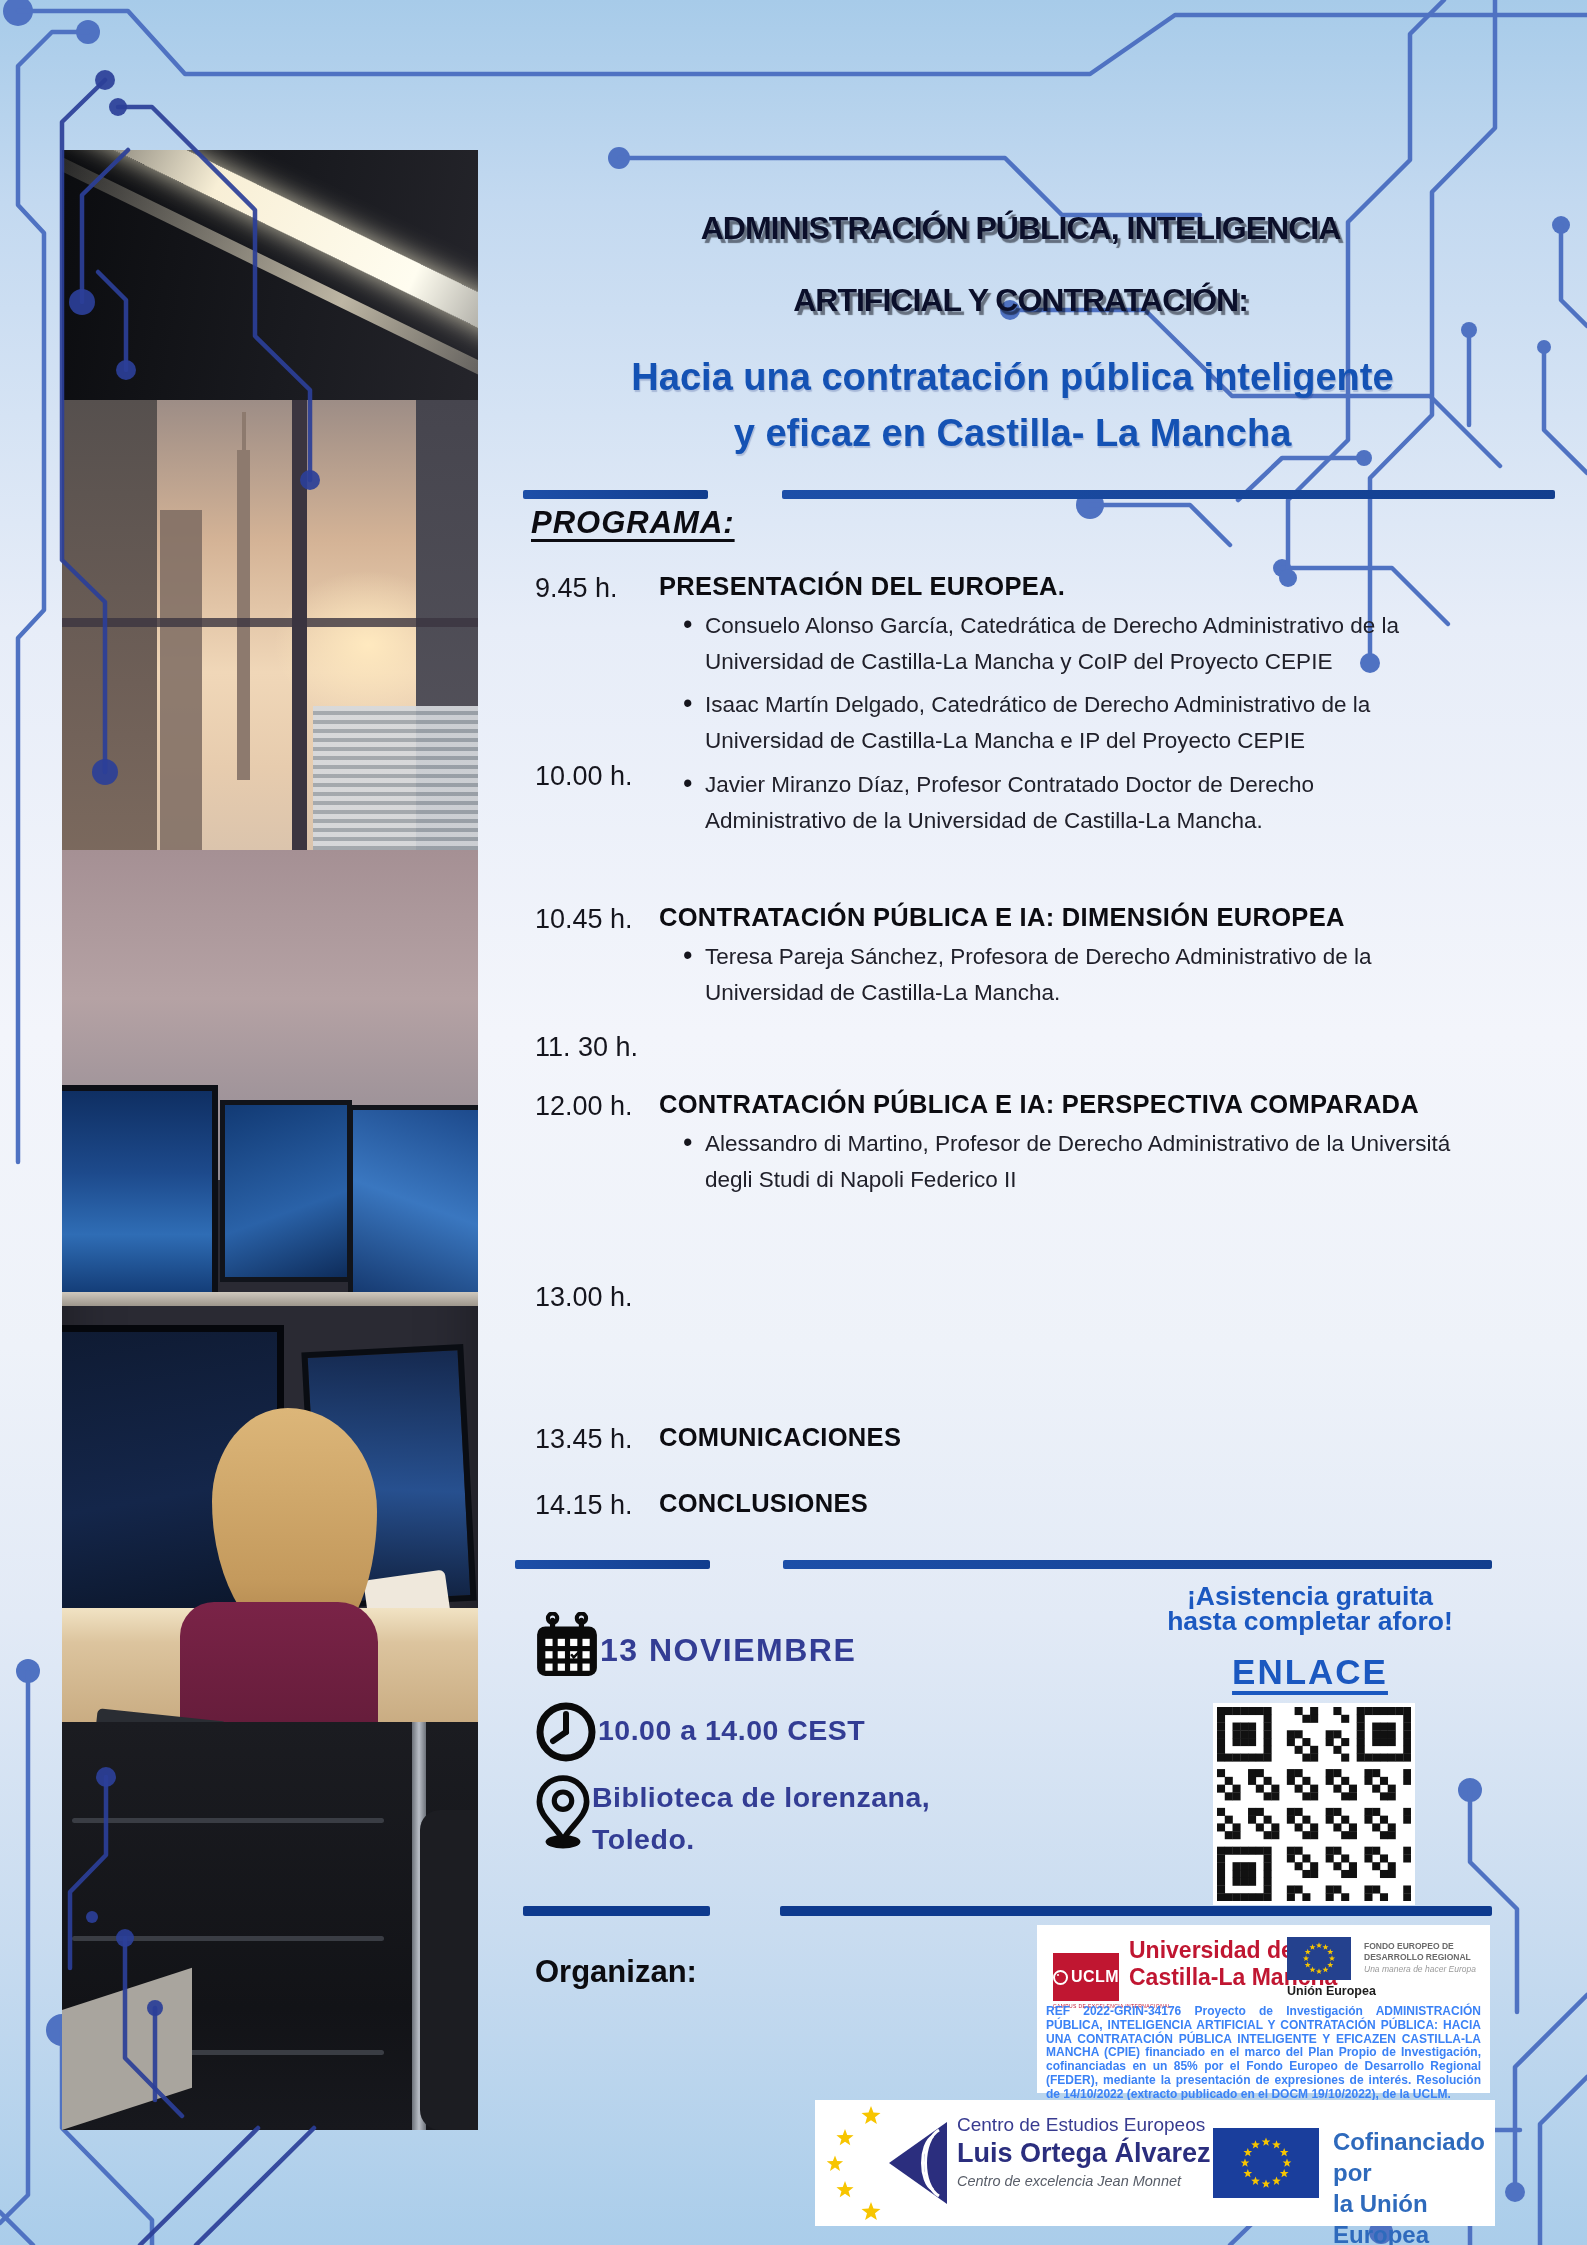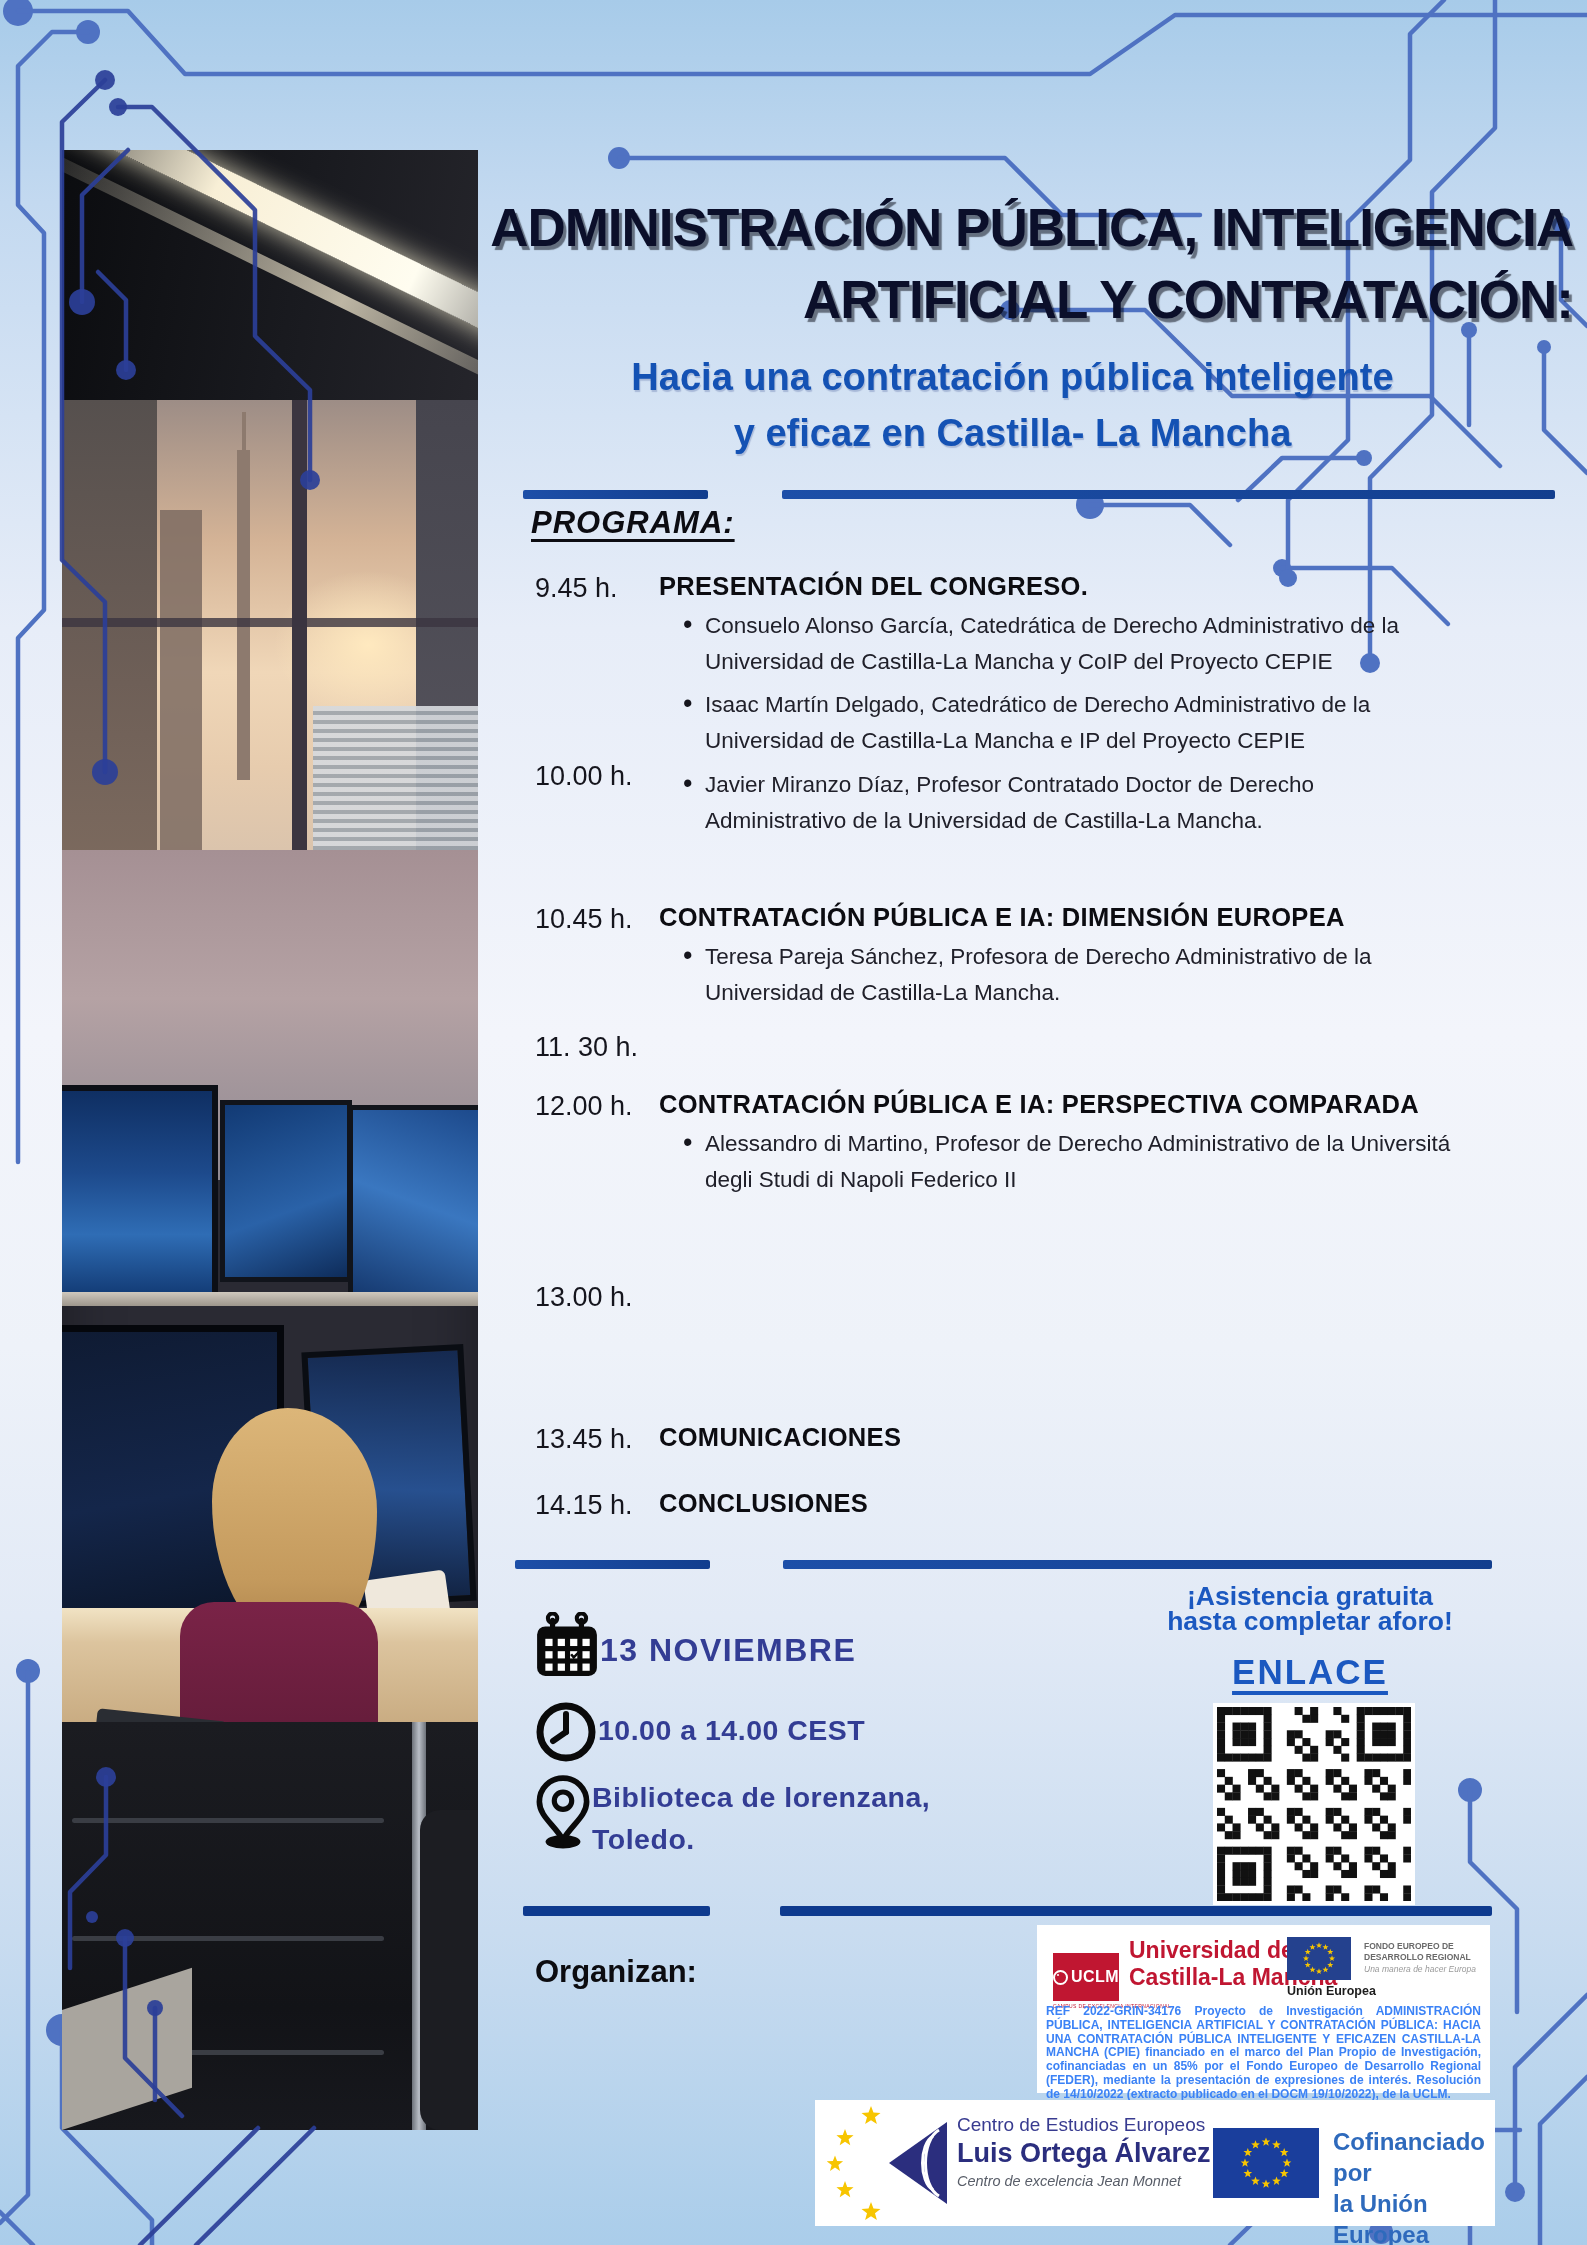--- a/index.html
+++ b/index.html
@@ -45,21 +45,21 @@
   .ph-body{left:118px;top:1452px;width:198px;height:178px;background:linear-gradient(180deg,#7a2347,#5d1a36);border-radius:34px 40px 0 0;}
   .ph-keyboard{left:34px;top:1565px;width:130px;height:28px;background:#2a2d33;border-radius:5px;transform:rotate(6deg);}
   .ph-cabinet{left:0;top:1572px;width:100%;height:408px;background:linear-gradient(180deg,#1b1c21,#121317 70%,#17181d);}
   .ph-drawer{left:10px;width:75%;height:5px;background:#3a3d44;border-radius:3px;}
   .ph-metal{right:52px;top:1572px;width:14px;height:408px;background:linear-gradient(90deg,#6d727a,#b9bec6 50%,#6d727a);}
   .ph-chair{right:0;top:1660px;width:58px;height:320px;background:#1c1d22;border-radius:20px 0 0 20px;}
   .ph-floor{left:0;top:1860px;width:130px;height:120px;background:#a9a59e;transform:skewY(-18deg);transform-origin:left top;}
 
   
   .title-block{position:absolute;left:468px;right:14px;top:192px;text-align:center;z-index:4;color:#0b0f2a;font-weight:bold;}
-  .title-line{font-size:53px;line-height:72px;letter-spacing:-1px;text-shadow:3px 4px 1px rgba(2,4,14,.5);text-align:right;}
+  .title-line{font-size:32px;line-height:72px;letter-spacing:-1px;text-shadow:3px 4px 1px rgba(2,4,14,.5);}
   .subtitle-block{position:absolute;left:478px;right:40px;top:349px;text-align:center;z-index:4;color:#1452b4;font-weight:bold;}
   .subtitle-line{font-size:38px;line-height:56px;text-shadow:1px 2px 1px rgba(20,40,120,.22);}
   .hline{position:absolute;height:9px;background:linear-gradient(90deg,#1d4fa8,#123e8e);border-radius:2px;z-index:4;}
   .programa-heading{position:absolute;left:531px;top:505px;z-index:4;font-size:31px;font-weight:bold;font-style:italic;color:#0c0c12;text-decoration:underline;text-underline-offset:6px;text-decoration-thickness:3px;letter-spacing:1px;}
 
   .prog-item{position:absolute;left:535px;width:916px;display:flex;z-index:4;}
   .prog-time{width:124px;flex:none;font-size:27px;color:#15151d;padding-top:1px;}
   .prog-body{flex:1;}
   .prog-title{font-size:25.5px;font-weight:bold;color:#0c0c11;letter-spacing:.3px;}
   .prog-speakers{margin:5px 0 0;padding:0 0 0 24px;list-style:none;}
@@ -220,21 +220,21 @@
   </div>
 
   <div class="hline" style="left:523px;top:490px;width:185px;"></div>
   <div class="hline" style="left:782px;top:490px;width:773px;"></div>
 
   <div class="programa-heading">PROGRAMA:</div>
 
   <div class="prog-item" style="top:572px;">
     <div class="prog-time">9.45 h.</div>
     <div class="prog-body">
-      <div class="prog-title">PRESENTACIÓN DEL CONGRESO.</div>
+      <div class="prog-title">PRESENTACIÓN DEL EUROPEA.</div>
       <ul class="prog-speakers">
         <li>Consuelo Alonso García, Catedrática de Derecho Administrativo de la Universidad de Castilla-La Mancha y CoIP del Proyecto CEPIE</li>
         <li>Isaac Martín Delgado, Catedrático de Derecho Administrativo de la Universidad de Castilla-La Mancha e IP del Proyecto CEPIE</li>
       </ul>
     </div>
   </div>
 
   <div class="prog-item" style="top:760px;">
     <div class="prog-time">10.00 h.</div>
     <div class="prog-body">

